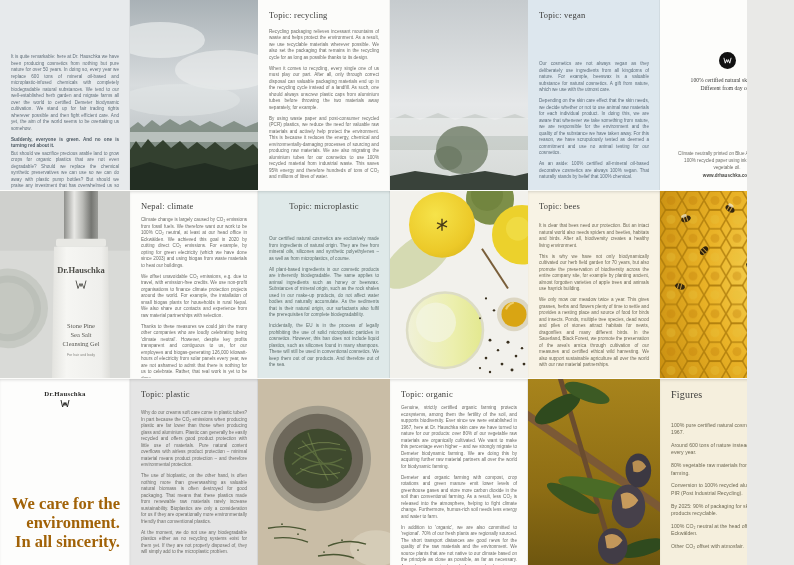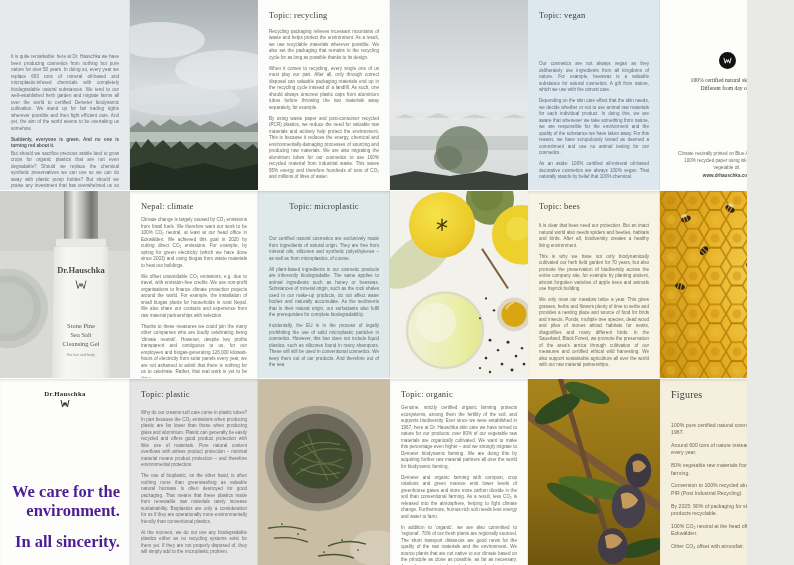--- a/index.html
+++ b/index.html
@@ -36,22 +36,22 @@
   
   .brandpanel{background:#fdfdfb;display:flex;flex-direction:column;align-items:center;padding:52px 14px 10px 14px;}
   .logodot{width:17px;height:17px;border-radius:50%;background:#111;display:flex;align-items:center;justify-content:center;margin-bottom:7px;}
   .tagline{font-family:"Liberation Serif",serif;font-size:5.6px;color:#3c3c3a;text-align:center;line-height:1.5;}
   .printnote{margin-top:auto;text-align:center;font-size:4.6px;color:#6d6d68;line-height:1.5;}
   .printnote .url{font-weight:bold;color:#4a4a46;margin-top:1px;}
   
   .cover{background:#fdfdfc;display:flex;flex-direction:column;padding:11px 10px 14px 10px;}
   .coverbrand{text-align:center;font-family:"Liberation Serif",serif;font-size:6.8px;font-weight:bold;color:#2e2e2c;letter-spacing:.3px;}
   .crest{display:block;margin:2px auto 0 auto;}
-  .headline{margin-top:auto;text-align:right;font-family:"Liberation Serif",serif;font-weight:700;color:#4c1d95;font-size:16.5px;line-height:1.16;}
-  .headline .h2{margin-top:12px;}
+  .headline{margin-top:auto;text-align:right;font-family:"Liberation Serif",serif;font-weight:700;color:#a16207;font-size:16.5px;line-height:1.16;}
+  .headline .h2{}
   .photo svg{display:block;width:100%;height:100%;}
 </style>
 </head>
 <body>
 
 <div class="sheet">
 
   <section class="panel txtpanel intro">
     <div class="body">
       <p>It is quite remarkable: here at Dr. Hauschka we have been producing cosmetics from nothing but pure nature for over 50 years. In doing so, every year we replace 600 tons of mineral oil-based and microplastic-infused chemicals with completely biodegradable natural substances. We tend to our well-established herb garden and migrate farms all over the world to certified Demeter biodynamic cultivation. We stand up for fair trading rights wherever possible and then fight efficient care. And yet, the aim of the world seems to be overtaking us somehow.</p>

